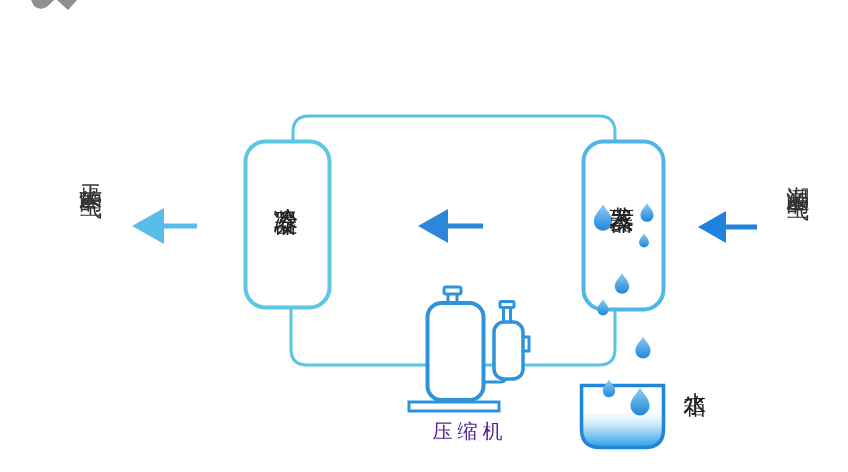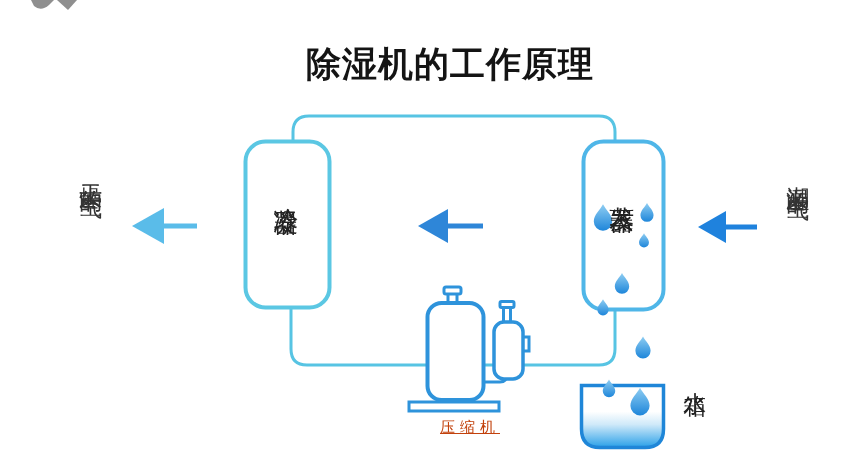--- a/index.html
+++ b/index.html
@@ -15,21 +15,21 @@
   }
   #title{
     left:280px;top:41px;width:340px;text-align:center;
     font-size:35px;font-weight:bold;color:#141414;letter-spacing:1px;
   }
   #lbl-dry{left:79px;top:166px;}
   #lbl-humid{left:786px;top:168px;}
   #lbl-cond{left:273px;top:188px;font-size:25px;letter-spacing:2px;color:#222;}
   #lbl-evap{left:609px;top:186px;font-size:25px;letter-spacing:2px;color:#222;}
   #lbl-tank{left:683px;top:374px;font-size:23px;letter-spacing:3px;color:#222;}
-  #lbl-comp{left:408px;top:418px;width:124px;text-align:center;font-size:15px;letter-spacing:5px;color:#c2410c;text-decoration:underline;}
+  #lbl-comp{left:408px;top:418px;width:124px;text-align:center;font-size:20px;letter-spacing:5px;color:#4c1d95;}
 </style>
 </head>
 <body>
 
 <div id="stage">
 
   <svg width="848" height="472" viewBox="0 0 848 472">
     <defs>
       <linearGradient id="waterGrad" x1="0" y1="0" x2="0" y2="1">
         <stop offset="0" stop-color="#ffffff"></stop>
@@ -92,21 +92,20 @@
     <g fill="#2e86d8">
       <polygon points="418,226 448,209 448,243"></polygon>
       <rect x="445" y="223.5" width="38" height="5"></rect>
     </g>
     <g fill="#1f82dd">
       <polygon points="698,227 726,211 726,243"></polygon>
       <rect x="723" y="224.5" width="34" height="5"></rect>
     </g>
   </svg>
 
-  <div id="title" class="lbl">除湿机的工作原理</div>
   <div id="lbl-dry" class="lbl vert">干燥的空气</div>
   <div id="lbl-humid" class="lbl vert">潮湿的空气</div>
   <div id="lbl-cond" class="lbl vert">冷凝器</div>
   <div id="lbl-evap" class="lbl vert">蒸发器</div>
   <div id="lbl-tank" class="lbl vert">水箱</div>
   <div id="lbl-comp" class="lbl">压缩机</div>
 
 </div>
 
 </body></html>

